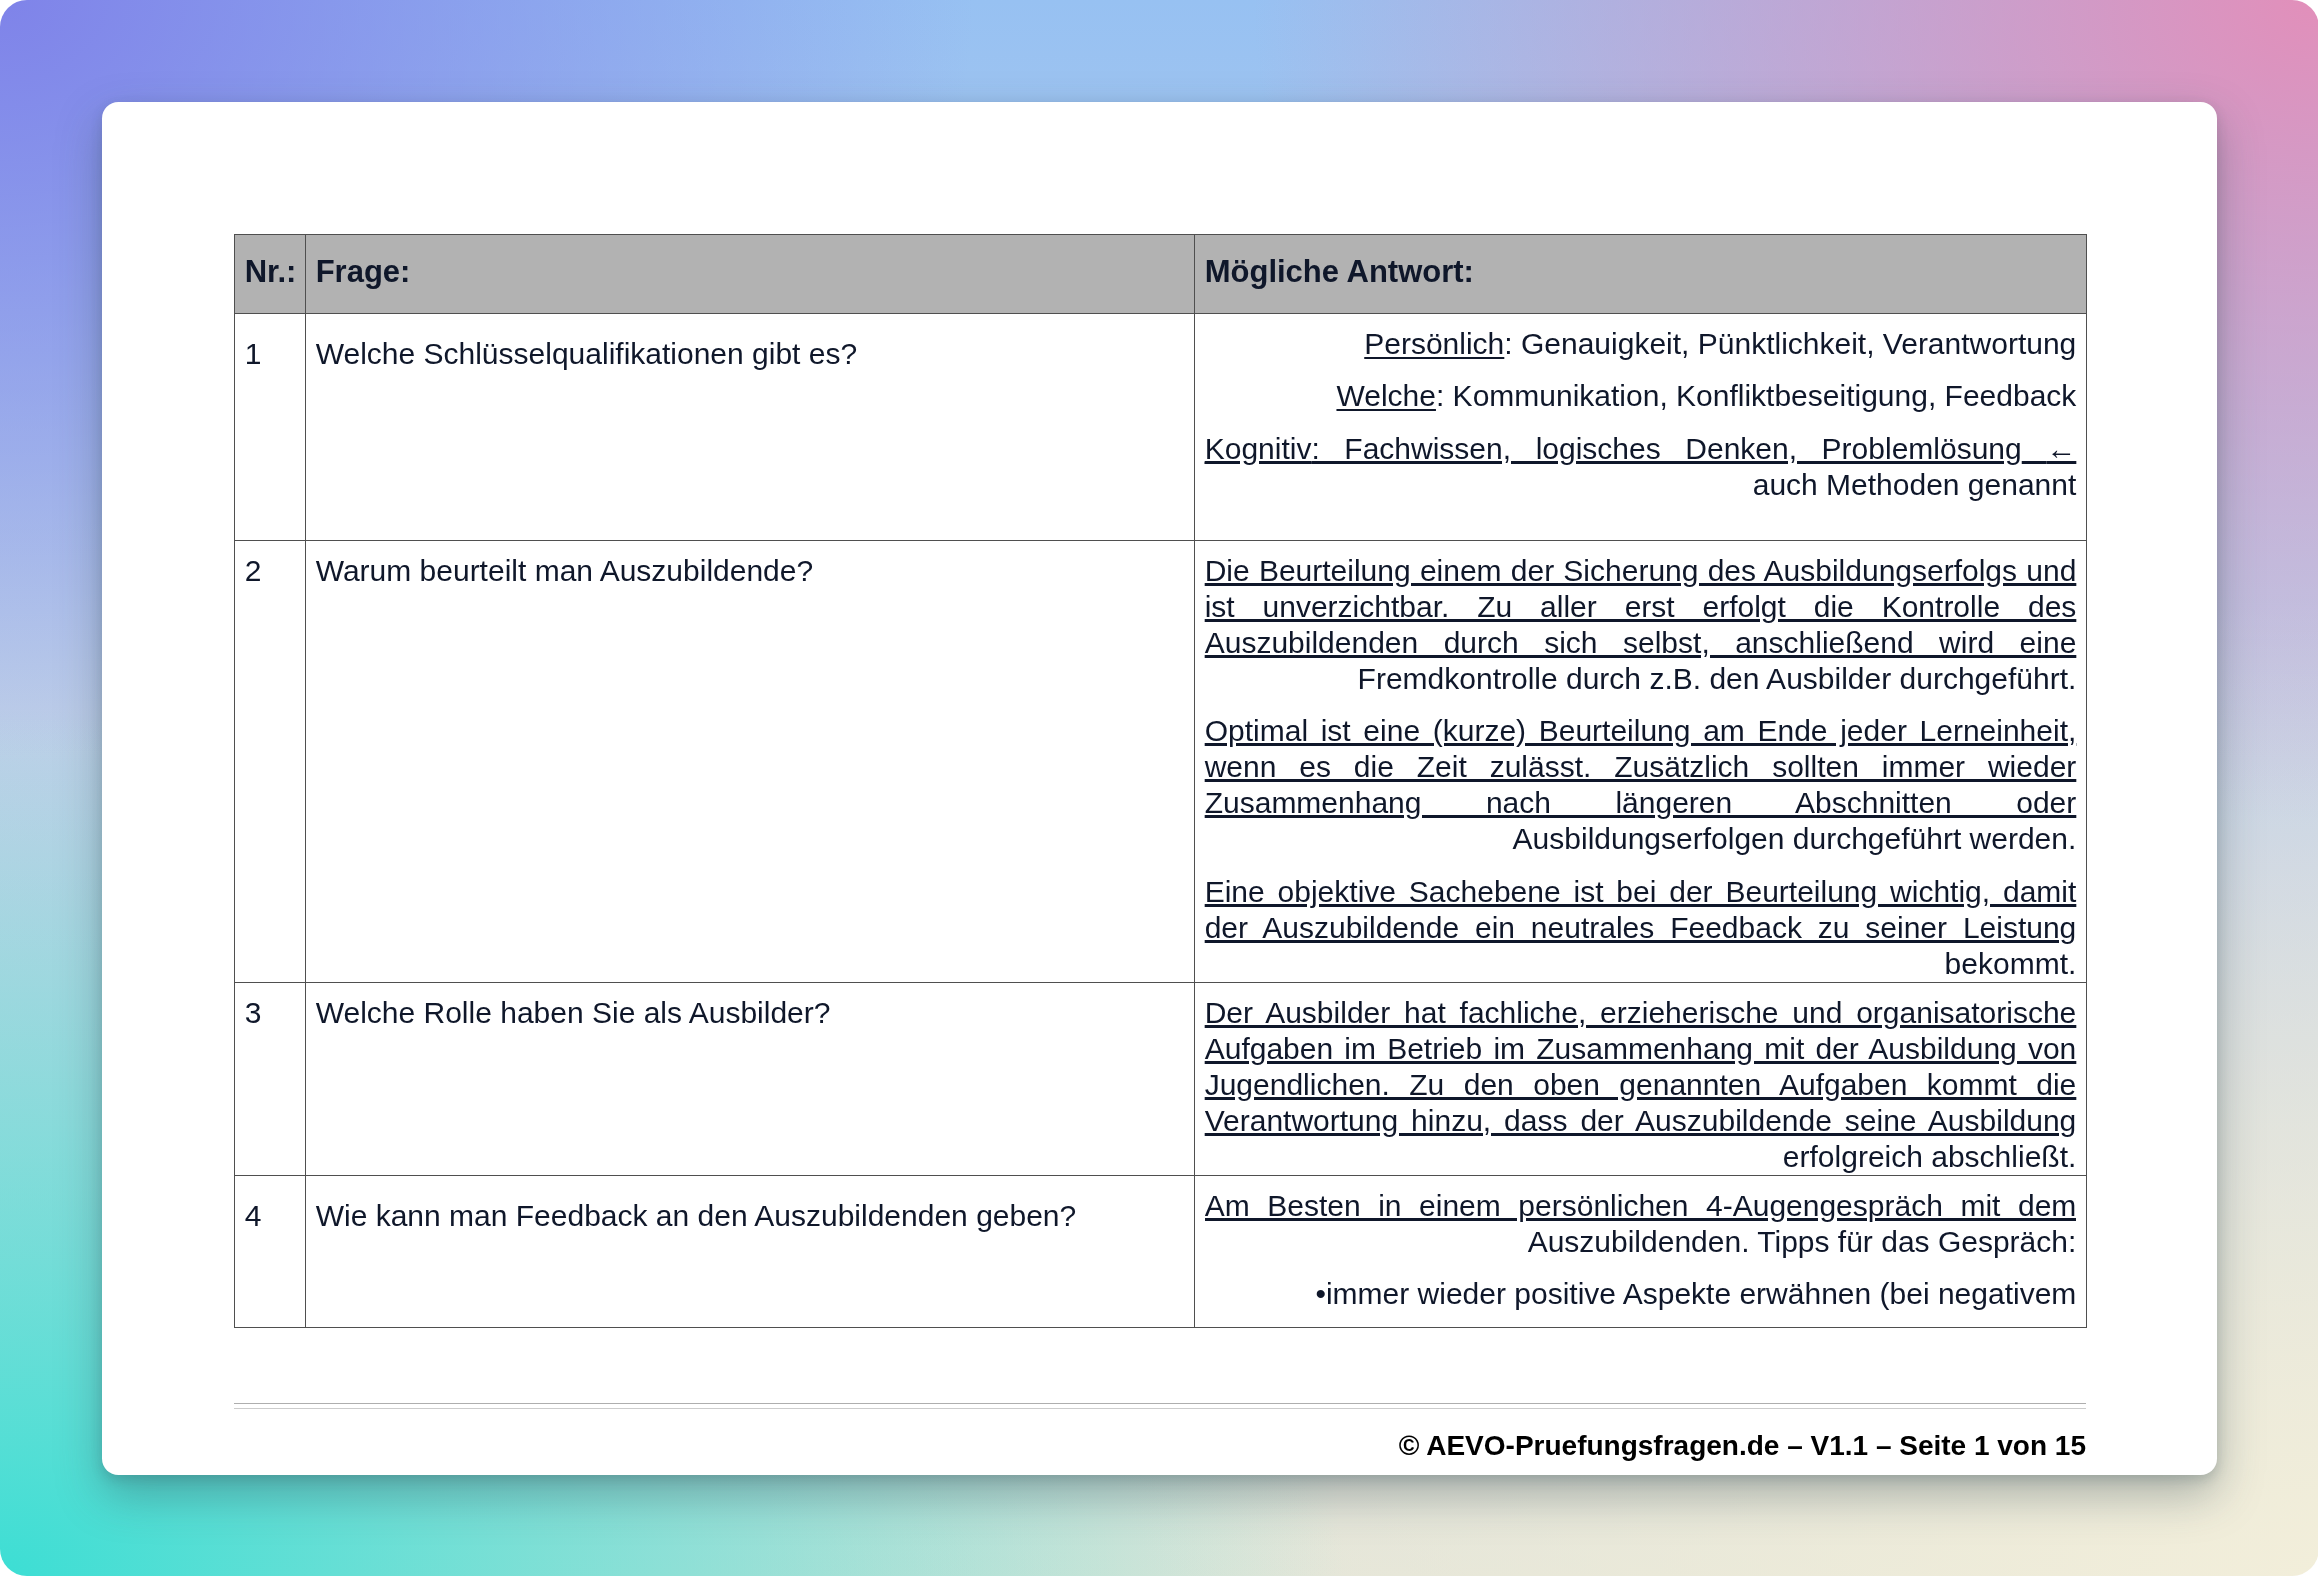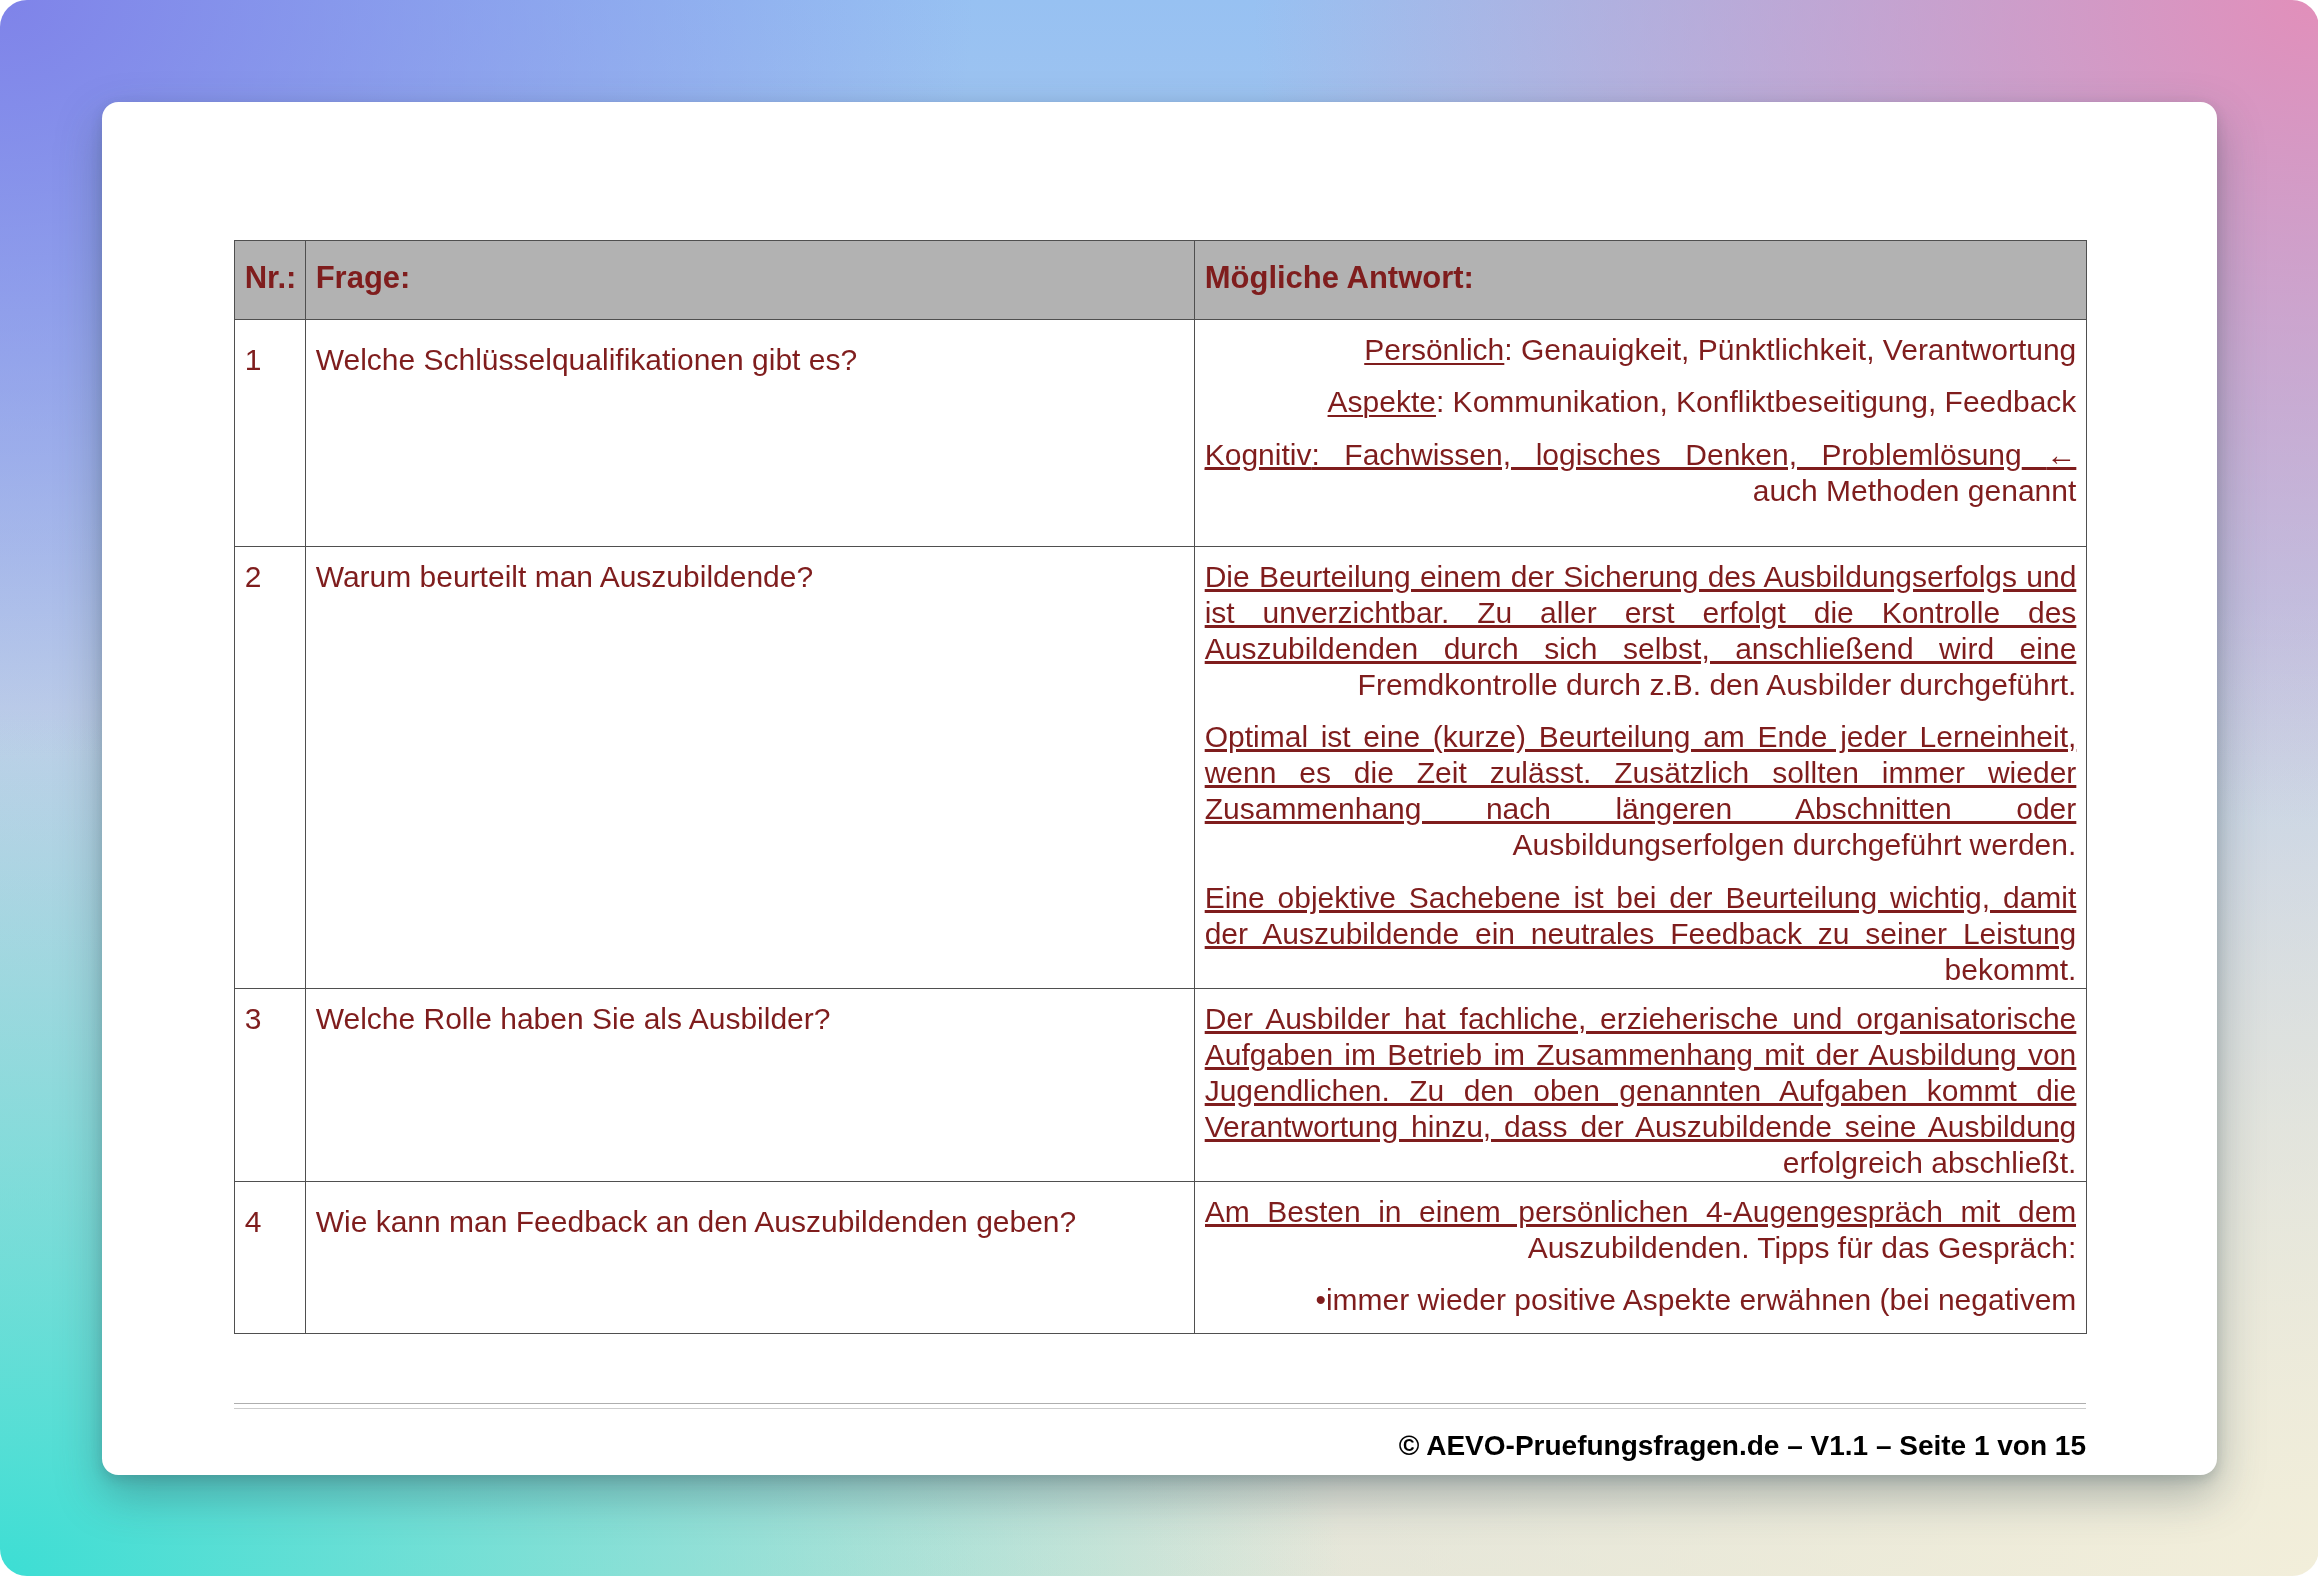--- a/index.html
+++ b/index.html
@@ -20,23 +20,23 @@
       linear-gradient(180deg,#97c1f2 0%,#c6d2e6 55%,#dfe2d8 100%);
   }
   
   .page{
     position:absolute;left:102px;top:102px;width:2115px;height:1373px;
     background:#ffffff;border-radius:16.4px;
     box-shadow:0 19.3px 45px rgba(45,70,80,0.35), 0 4.5px 12px rgba(45,70,80,0.18);
   }
   
   table.qa{
-    position:absolute;left:132px;top:138px;width:1852px;
+    position:absolute;left:132px;top:132px;width:1852px;
     border-collapse:collapse;table-layout:fixed;
-    font-size:30px;line-height:36px;color:#7f1d1d;
+    font-size:30px;line-height:36px;color:#0f172a;
   }
   table.qa col.c-nr{width:71px;}
   table.qa col.c-frage{width:889px;}
   table.qa col.c-antwort{width:892px;}
   table.qa th, table.qa td{
     border:1.5px solid #4f4f4f;vertical-align:top;
     padding:12px 9.7px 0 9.7px;overflow:hidden;
   }
   table.qa thead tr{height:79px;}
   table.qa thead th{
@@ -89,21 +89,21 @@
 
         <tr class="r1">
           <td>
             <div class="mt">1</div>
           </td>
           <td>
             <div class="mt">Welche Schlüsselqualifikationen gibt es?</div>
           </td>
           <td>
             <div class="para mt lline"><span class="u">Persönlich</span><span>: Genauigkeit, Pünktlichkeit, Verantwortung</span></div>
-            <div class="para lline"><span class="u">Aspekte</span><span>: Kommunikation, Konfliktbeseitigung, Feedback</span></div>
+            <div class="para lline"><span class="u">Welche</span><span>: Kommunikation, Konfliktbeseitigung, Feedback</span></div>
             <div class="para">
               <div class="jline"><span class="u">Kognitiv</span><span>: Fachwissen, logisches Denken, Problemlösung</span> <span>←</span></div>
               <div class="lline">auch Methoden genannt</div>
             </div>
           </td>
         </tr>
 
         <tr class="r2">
           <td>
             <div>2</div>

